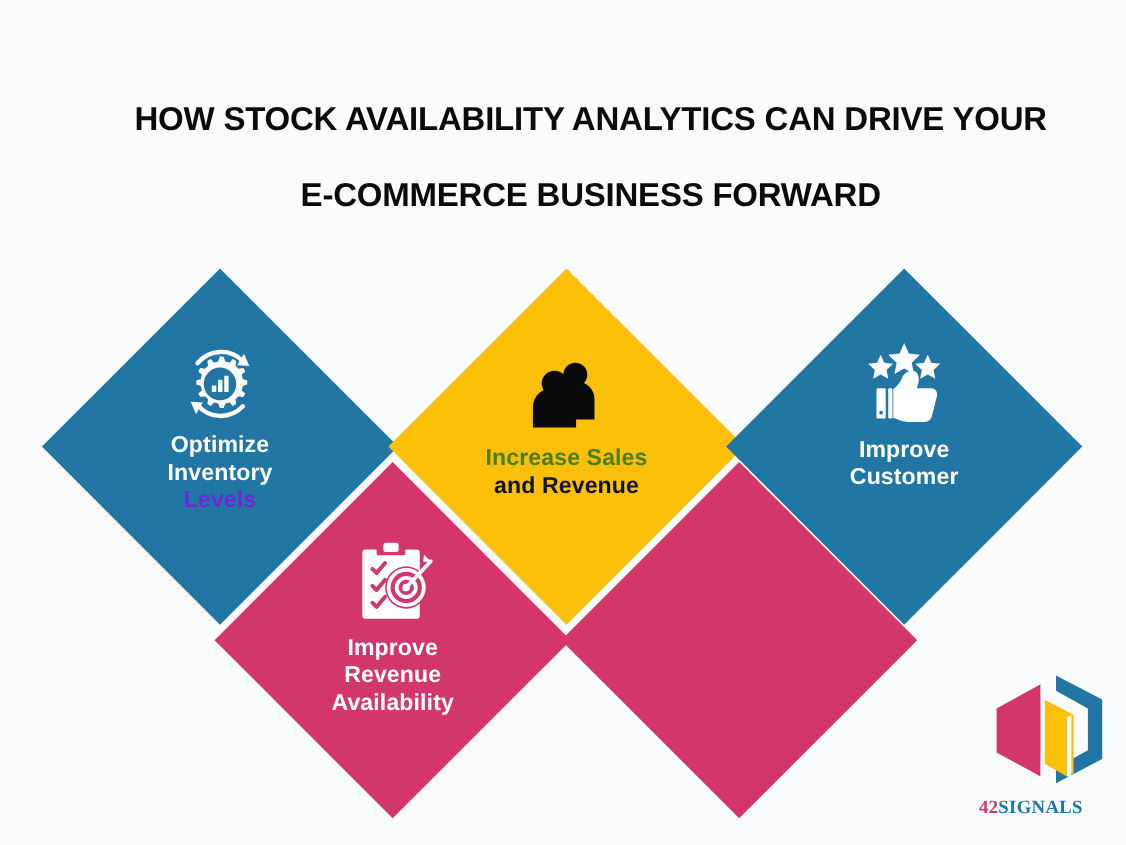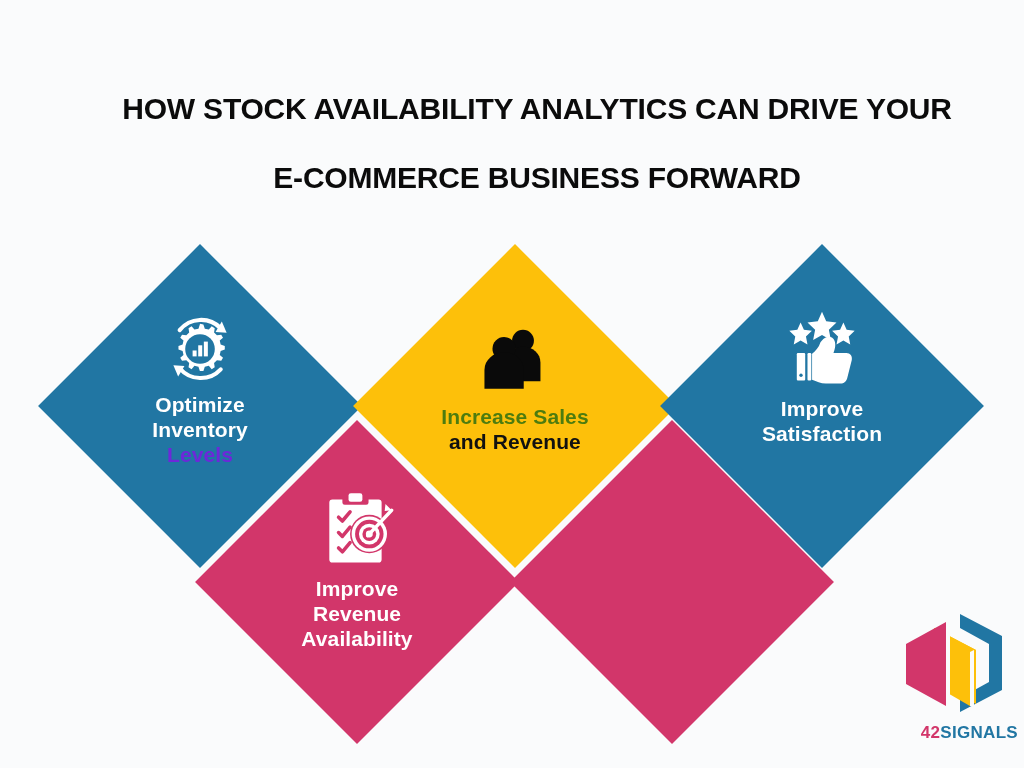--- a/index.html
+++ b/index.html
@@ -90,23 +90,23 @@
     position: absolute;
     left: 890px;
     top: 606px;
     width: 128px;
     height: 136px;
     z-index: 8;
   }
   #logo-mark { display: block; }
   #logo-wordmark {
     display: block;
-    text-align: right;
+    text-align: left;
     margin-top: 2px;
-    font-family: Liberation Sans, sans-serif;
+    font-family: Liberation Serif, serif;
     font-weight: bold;
     font-size: 17px;
     letter-spacing: 0.3px;
     line-height: 18px;
   }
   .wm-42 { color: #d2366a; }
   .wm-signals { color: #2176a3; }
 </style>
 </head>
 <body style="background: rgb(250, 251, 252);">
@@ -183,21 +183,21 @@
 
           <path d="M53 42 c-2 7 -7 12 -11 15 l0 34 c6 2 11 5 18 5 l19 0 c5 0 8-3 9-7 l6-24 c1-5 -2-9 -7-9 l-17 0 c2-5 3-10 2-14 -1-5 -5-8 -10-7 -4 1 -7 4 -9 7 Z"></path>
 
           <rect x="22" y="56" width="11" height="36" rx="1.5"></rect>
           <rect x="36" y="56" width="5" height="36" rx="1.5"></rect>
           <circle cx="27.5" cy="85" r="2.2" fill="#2176a3"></circle>
         </g>
       </svg>
     </span>
     <span class="diamond-label label-light" style="color: rgb(255, 255, 255);">Improve</span>
-    <span class="diamond-label label-light" style="color: rgb(255, 255, 255);">Satisfaction</span>
+    <span class="diamond-label label-light" style="color: rgb(255, 255, 255);">Customer</span>
   </div>
 
   <div class="diamond-content z-text" style="left:357px; top:488px;">
     <span class="diamond-icon">
       <svg width="80" height="78" viewBox="0 0 104 100" aria-hidden="true">
         <g fill="#ffffff">
 
           <rect x="41" y="1" width="18" height="11" rx="3"></rect>
 
           <path d="M20 9 h13 v4 a3 3 0 0 0 3 3 h28 a3 3 0 0 0 3-3 v-4 h13 a4 4 0 0 1 4 4 v74 a4 4 0 0 1 -4 4 h-60 a4 4 0 0 1 -4-4 v-74 a4 4 0 0 1 4-4 Z"></path>

